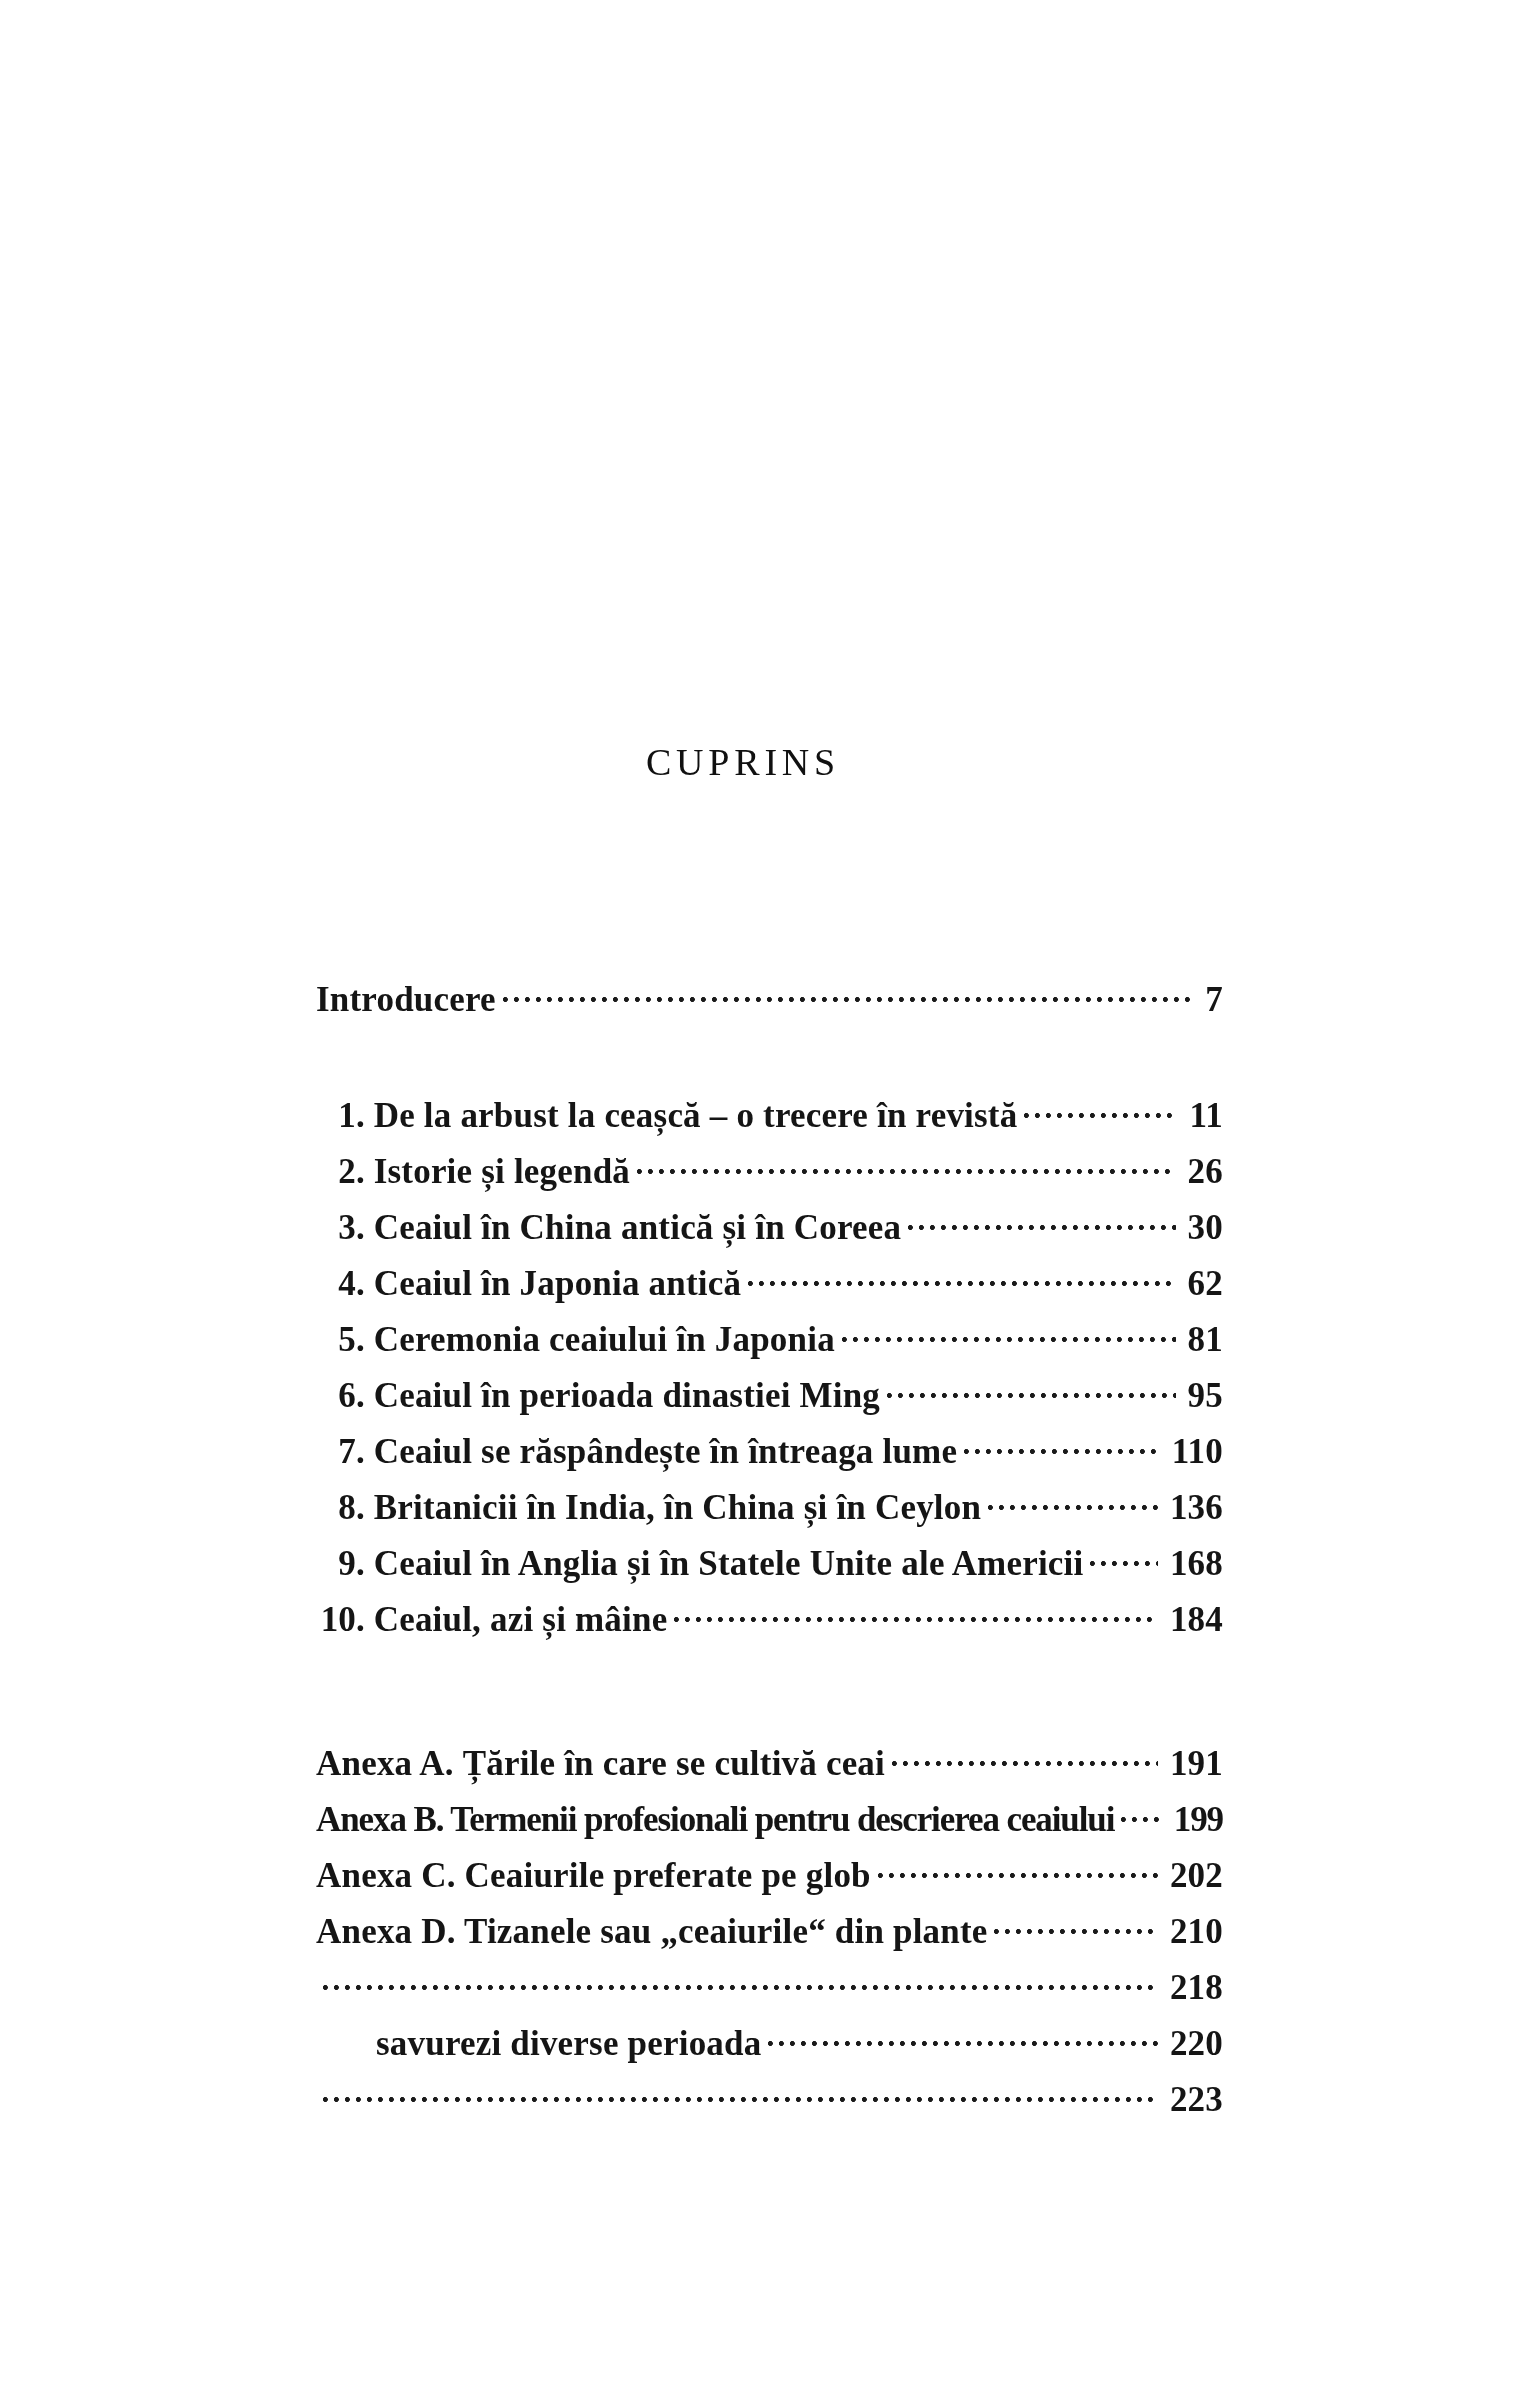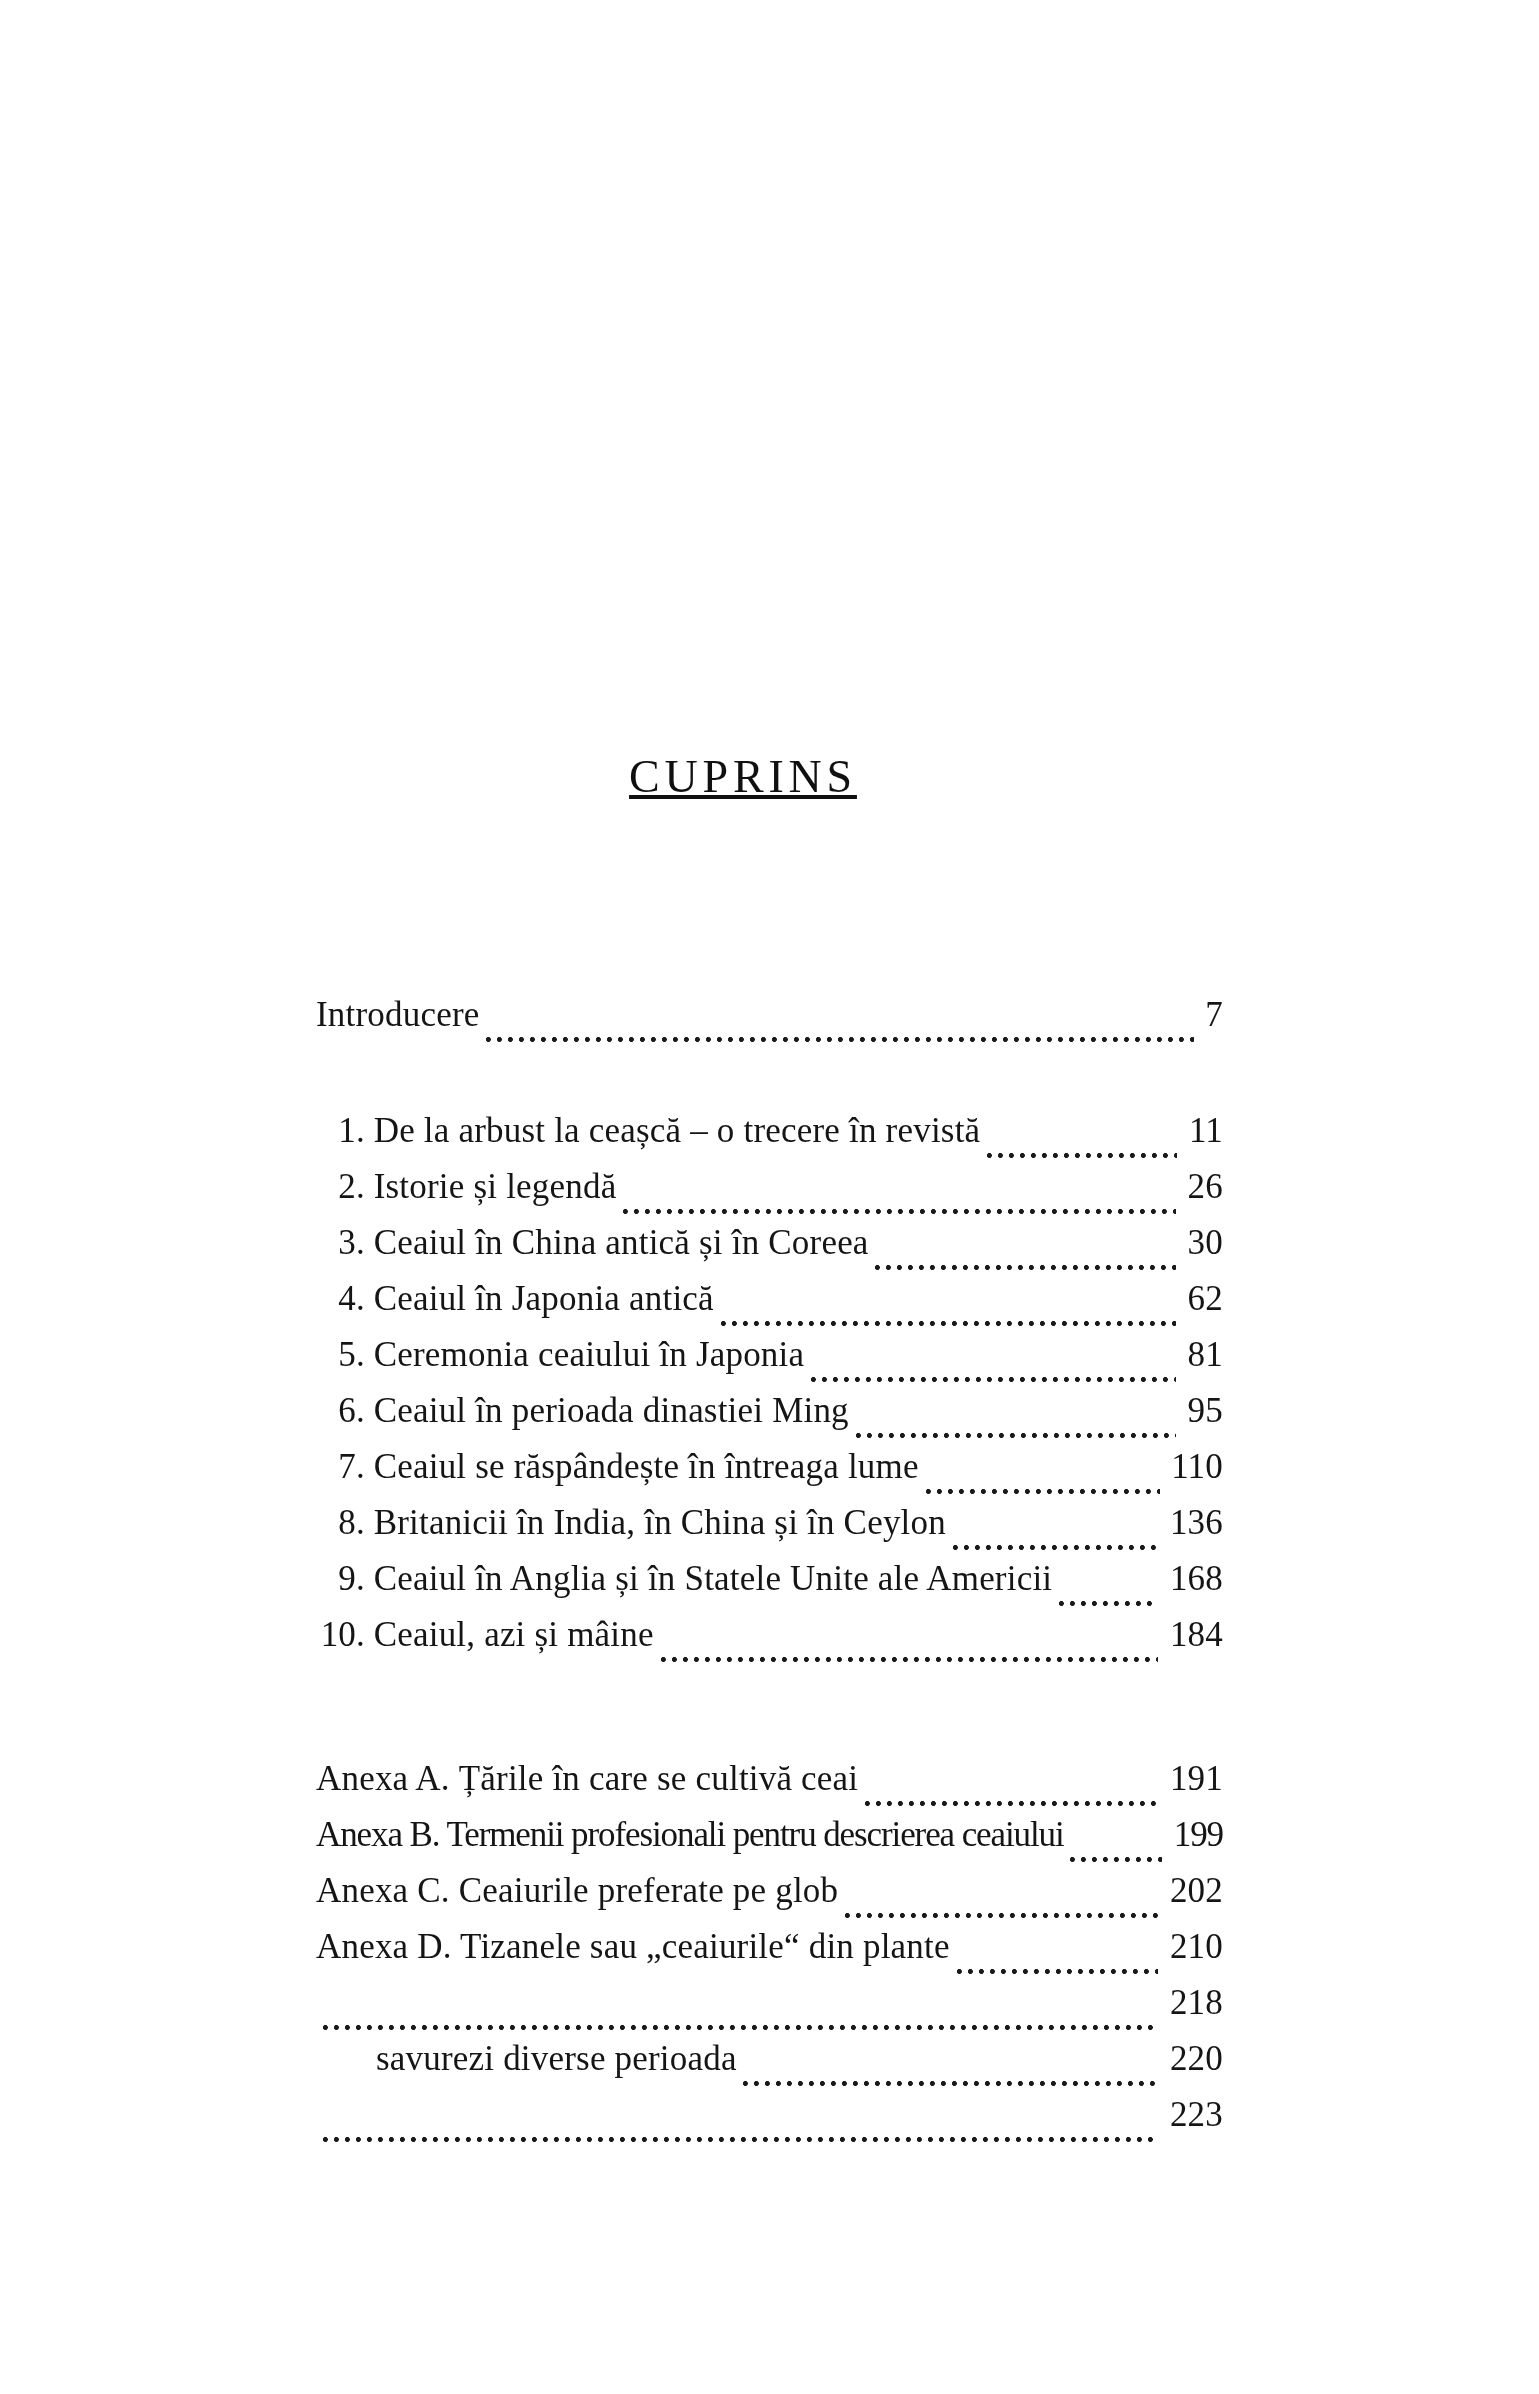--- a/index.html
+++ b/index.html
@@ -12,32 +12,31 @@
     font-family: "Liberation Serif", "DejaVu Serif", serif;
     overflow: hidden;
   }
   .content {
     position: absolute;
     left: 316px;
     top: 734px;
     width: 907px;
   }
   .title {
-    margin: 15px;
+    margin: 0;
     padding-right: 53px;
     text-align: center;
-    font-size: 46px;
+    font-size: 38px;
     font-weight: 400;
     letter-spacing: 4.8px;
     line-height: 56px;
     color: #101010;
-    text-decoration: underline;
   }
   .toc { margin-top: 182px; font-size: 35px; line-height: 56px; letter-spacing: 0.2px; }
-  .toc-row { display: flex; align-items: flex-end; white-space: nowrap; }
+  .toc-row { display: flex; align-items: center; white-space: nowrap; font-weight: bold; }
   .toc-row .label { flex: 0 0 auto; }
   .chapters { margin-top: 60px; }
   .annexes  { margin-top: 88px; }
   .num {
     flex: 0 0 auto;
     width: 49px;
     text-align: right;
   }
   .chap-label { margin-left: 8.7px; }
   .leader {

